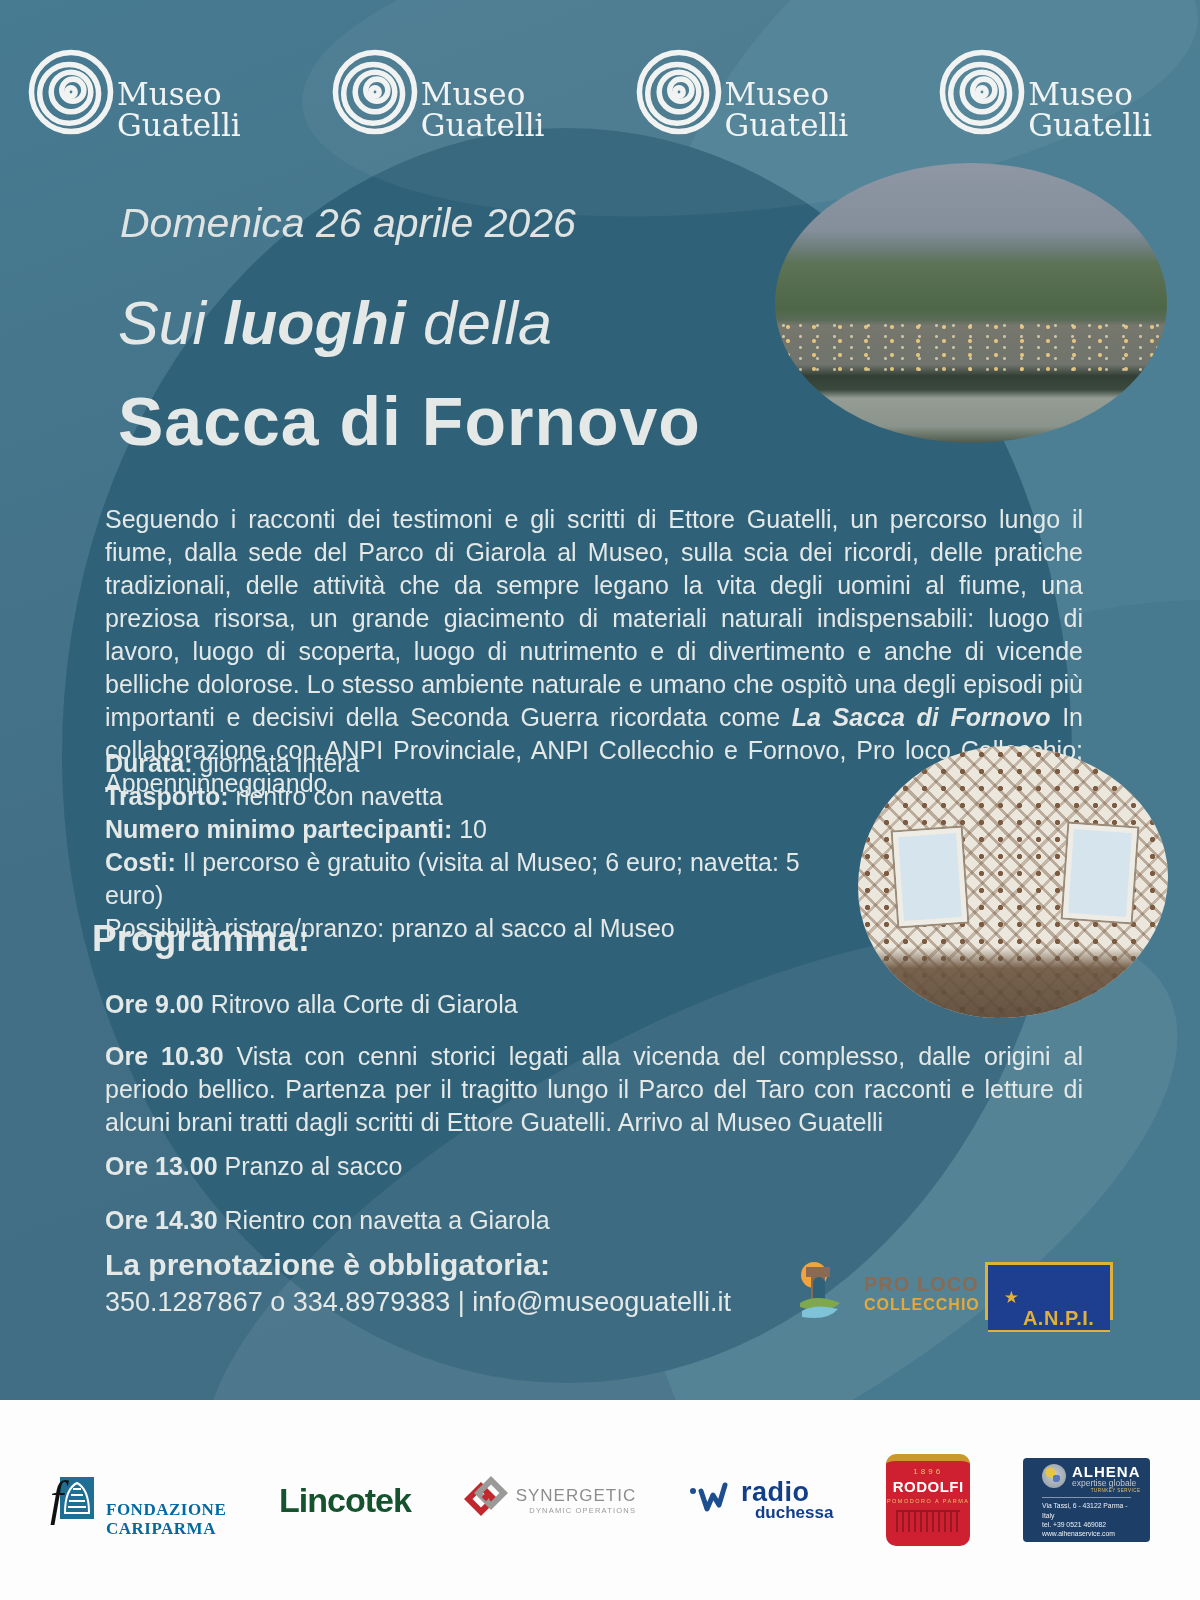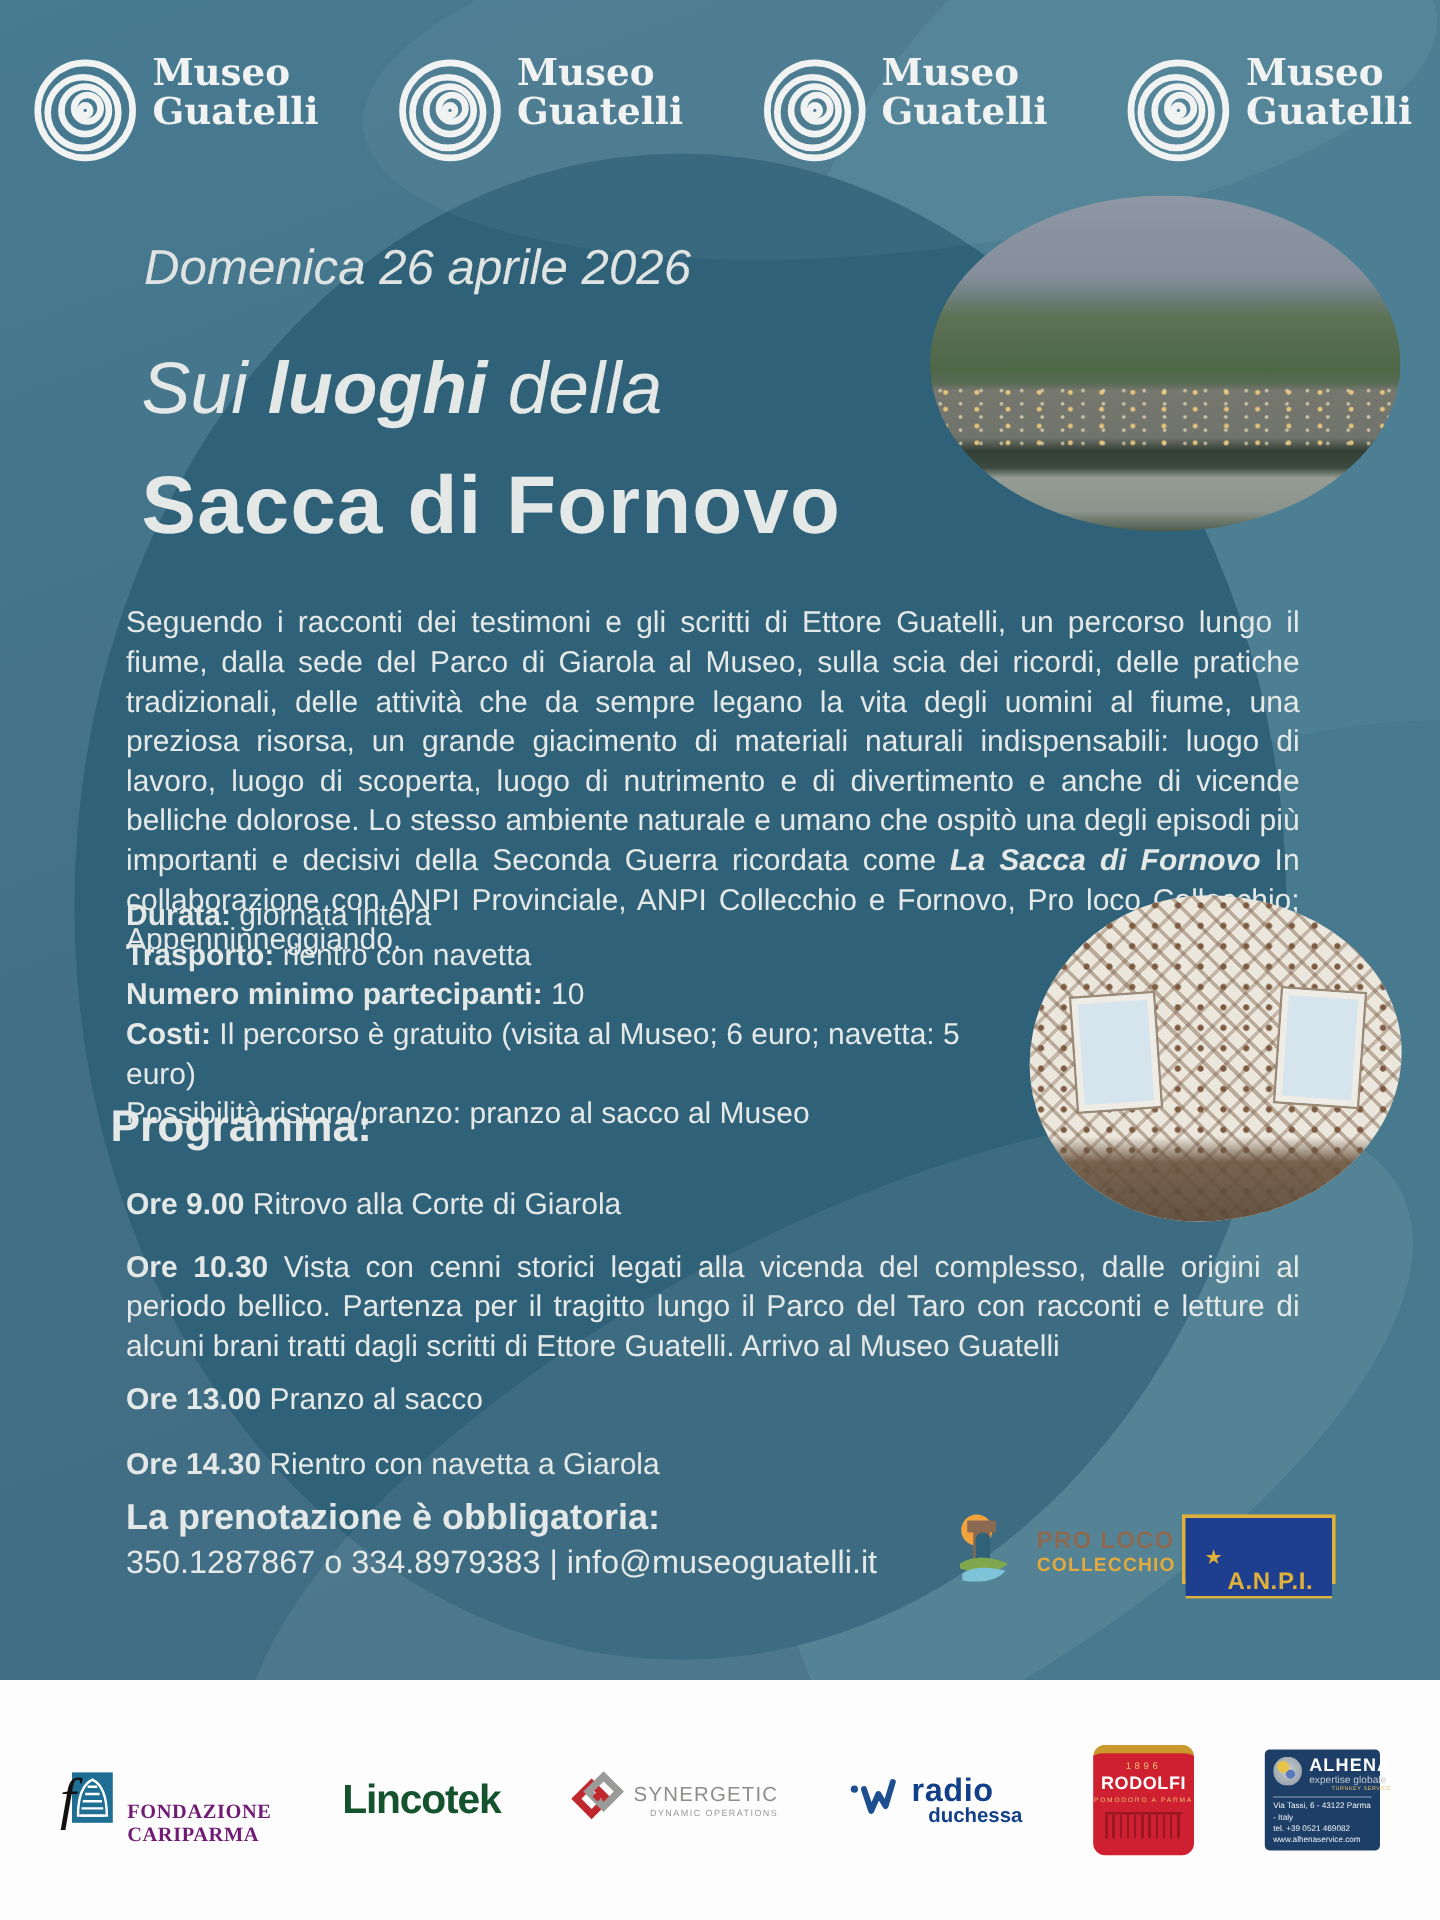--- a/index.html
+++ b/index.html
@@ -11,21 +11,21 @@
   
   .bg-shape{position:absolute;border-radius:50%;}
   .bg-light-circle-top{right:-500px;top:-160px;width:1060px;height:1060px;background:#4c7f94;}
   .bg-light-circle-low{right:-580px;top:600px;width:1150px;height:1150px;background:#487a8f;}
   .bg-dark-blob{left:62px;top:128px;width:1010px;height:1255px;background:#2f6179;}
   .bg-swoosh{left:150px;top:1030px;width:1080px;height:430px;background:rgba(255,255,255,0.07);transform:rotate(-28deg);}
   .bg-swoosh-top{left:300px;top:-90px;width:900px;height:300px;background:rgba(255,255,255,0.05);transform:rotate(-6deg);}
 
   
   .logo-row{position:absolute;left:25px;top:46px;width:1215px;display:flex;}
-  .mg-logo{display:flex;align-items:flex-start;gap:10px;width:305px;flex:0 0 aupx;font-weight:bold;}
+  .mg-logo{display:flex;align-items:flex-end;gap:0;width:305px;flex:0 0 aupx;}
   .mg-logo svg{flex:0 0 auto;}
   .mg-name{font-family:"DejaVu Serif",serif;font-size:31px;line-height:1.02;color:#f0f3f2;}
 
   
   .date{position:absolute;left:120px;top:200px;font-size:41px;font-style:italic;color:#dfe4e3;}
   .title-l1{position:absolute;left:118px;top:288px;font-size:61px;font-style:italic;color:#e4e8e6;}
   .title-l1 b{font-weight:bold;}
   .title-l2{position:absolute;left:118px;top:382px;font-size:68px;font-weight:bold;color:#e4e8e6;letter-spacing:1px;}
 
   
@@ -77,37 +77,37 @@
   .anpi-star{color:#e0b13a;font-size:17px;line-height:1;}
   .anpi-name{color:#e0b13a;font-size:20px;font-weight:bold;letter-spacing:.5px;margin-top:42px;}
   .anpi-stripes{flex:2;display:flex;border-top:2px solid #e0b13a;}
   .anpi-stripes span{height:100%;}
   .st-r{background:#c6252b;} .st-w{background:#ffffff;} .st-g{background:#1e8a3c;}
 
   
   .footer{position:absolute;left:0;top:1400px;width:1200px;height:200px;background:#fdfdfd;}
   .sponsor-row{position:absolute;left:50px;right:50px;top:0;height:200px;display:flex;align-items:center;justify-content:space-between;}
   .sponsor{display:flex;align-items:center;gap:8px;}
-  .cari-text{font-family:"Liberation Serif",serif;font-weight:bold;color:#701a75;font-size:17px;line-height:1.1;letter-spacing:.5px;margin-top:40px;}
+  .cari-text{font-family:"Liberation Serif",serif;font-weight:bold;color:#0369a1;font-size:17px;line-height:1.1;letter-spacing:.5px;margin-top:40px;}
   .lincotek{font-size:34px;font-weight:800;color:#14532d;letter-spacing:-1px;position:relative;}
   .syn-text .l1{font-size:17px;color:#8d8d8b;letter-spacing:1px;}
   .syn-text .l2{font-size:7.5px;color:#9a9a98;letter-spacing:1.2px;text-align:right;}
   .munus-text .l1{font-size:24px;font-weight:bold;color:#1b3f8f;letter-spacing:1px;}
   .munus-text .l2{font-size:7px;color:#1b3f8f;margin-top:2px;}
   .radio-text{color:#123f8a;line-height:.9;}
   .radio-text .l1{font-size:27px;font-weight:bold;letter-spacing:.5px;}
   .radio-text .l2{font-size:17px;font-weight:bold;margin-left:14px;}
   .rodolfi{width:84px;height:92px;border-radius:10px;background:#cf2031;border-top:7px solid #c9992e;
            display:flex;flex-direction:column;align-items:center;justify-content:flex-start;padding-top:6px;box-sizing:border-box;}
   .rodolfi .yr{font-size:8px;color:#e9c06a;letter-spacing:3px;}
   .rodolfi .nm{font-size:15px;font-weight:bold;color:#ffffff;letter-spacing:.5px;margin-top:2px;text-align:right;}
   .rodolfi .sb{font-size:5.5px;color:#e9c06a;letter-spacing:1.5px;margin-top:3px;}
   .rodolfi .art{width:64px;height:20px;margin-top:6px;border-top:2px solid #8f1620;
      background:repeating-linear-gradient(90deg,#8f1620 0 2px,rgba(0,0,0,0) 2px 6px);opacity:.85;}
-  .alhena{width:96px;height:84px;background:#1d3e66;border-radius:4px;padding:6px 7px;box-sizing:border-box;color:#fff;}
+  .alhena{width:127px;height:84px;background:#1d3e66;border-radius:4px;padding:6px 19px;box-sizing:border-box;color:#fff;}
   .alhena-top{display:flex;gap:6px;align-items:flex-start;}
   .alhena-globe{width:24px;height:24px;border-radius:50%;flex:0 0 auto;
      background:radial-gradient(circle at 35% 35%,#e9c44a 0 22%,rgba(0,0,0,0) 23%),
                 radial-gradient(circle at 60% 60%,#5a78c0 0 18%,rgba(0,0,0,0) 19%),
                 radial-gradient(circle at 50% 45%,#c4cad0,#8e99a2);}
   .alhena .nm{font-size:15px;font-weight:bold;letter-spacing:1px;line-height:1;}
   .alhena .sb{font-size:8.5px;color:#c2c9d2;line-height:1.1;}
   .alhena .tg{font-size:4.5px;color:#e9c06a;text-align:right;letter-spacing:.5px;}
   .alhena-div{height:1px;background:rgba(255,255,255,.45);margin:4px 0 3px;}
   .alhena .ad{font-size:6.8px;line-height:1.35;color:#eef1f4;}

